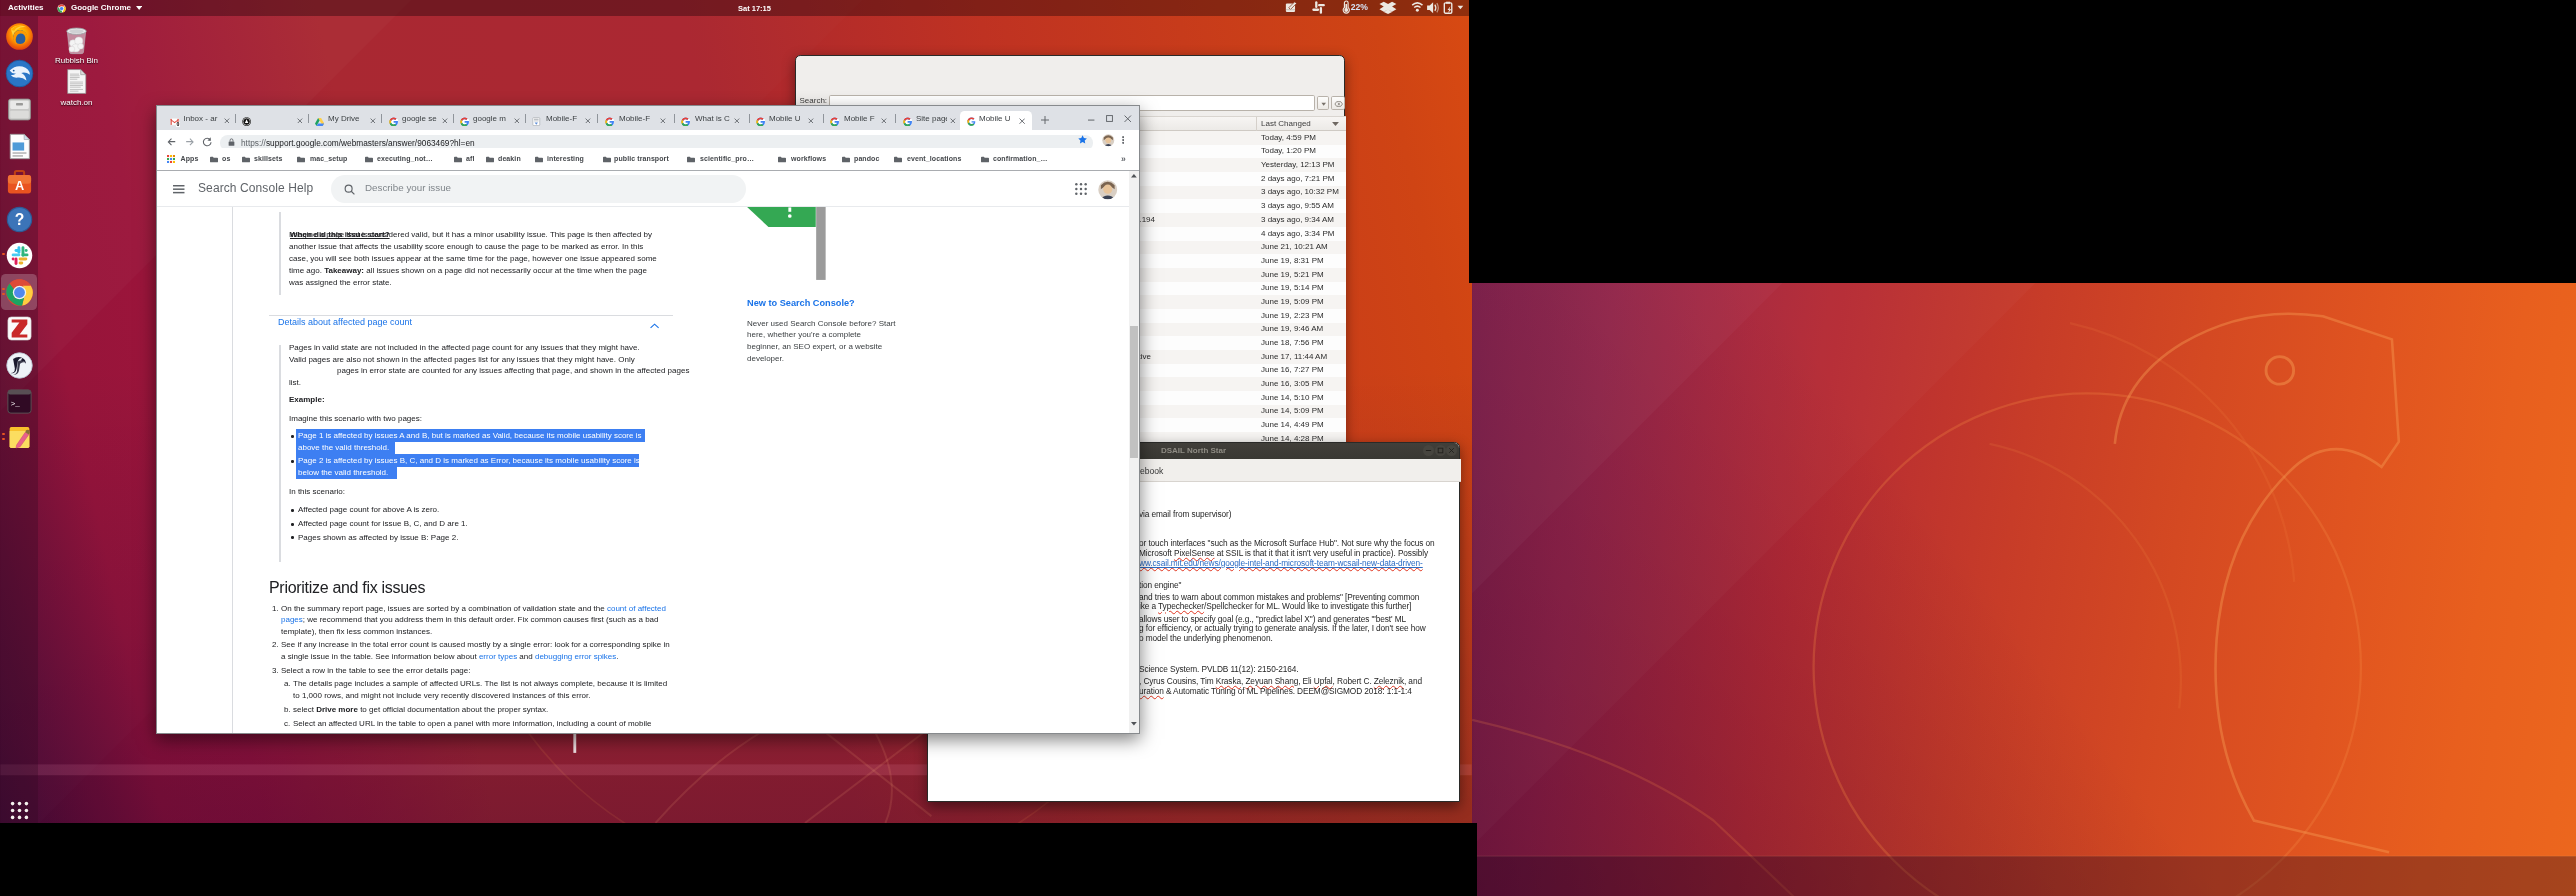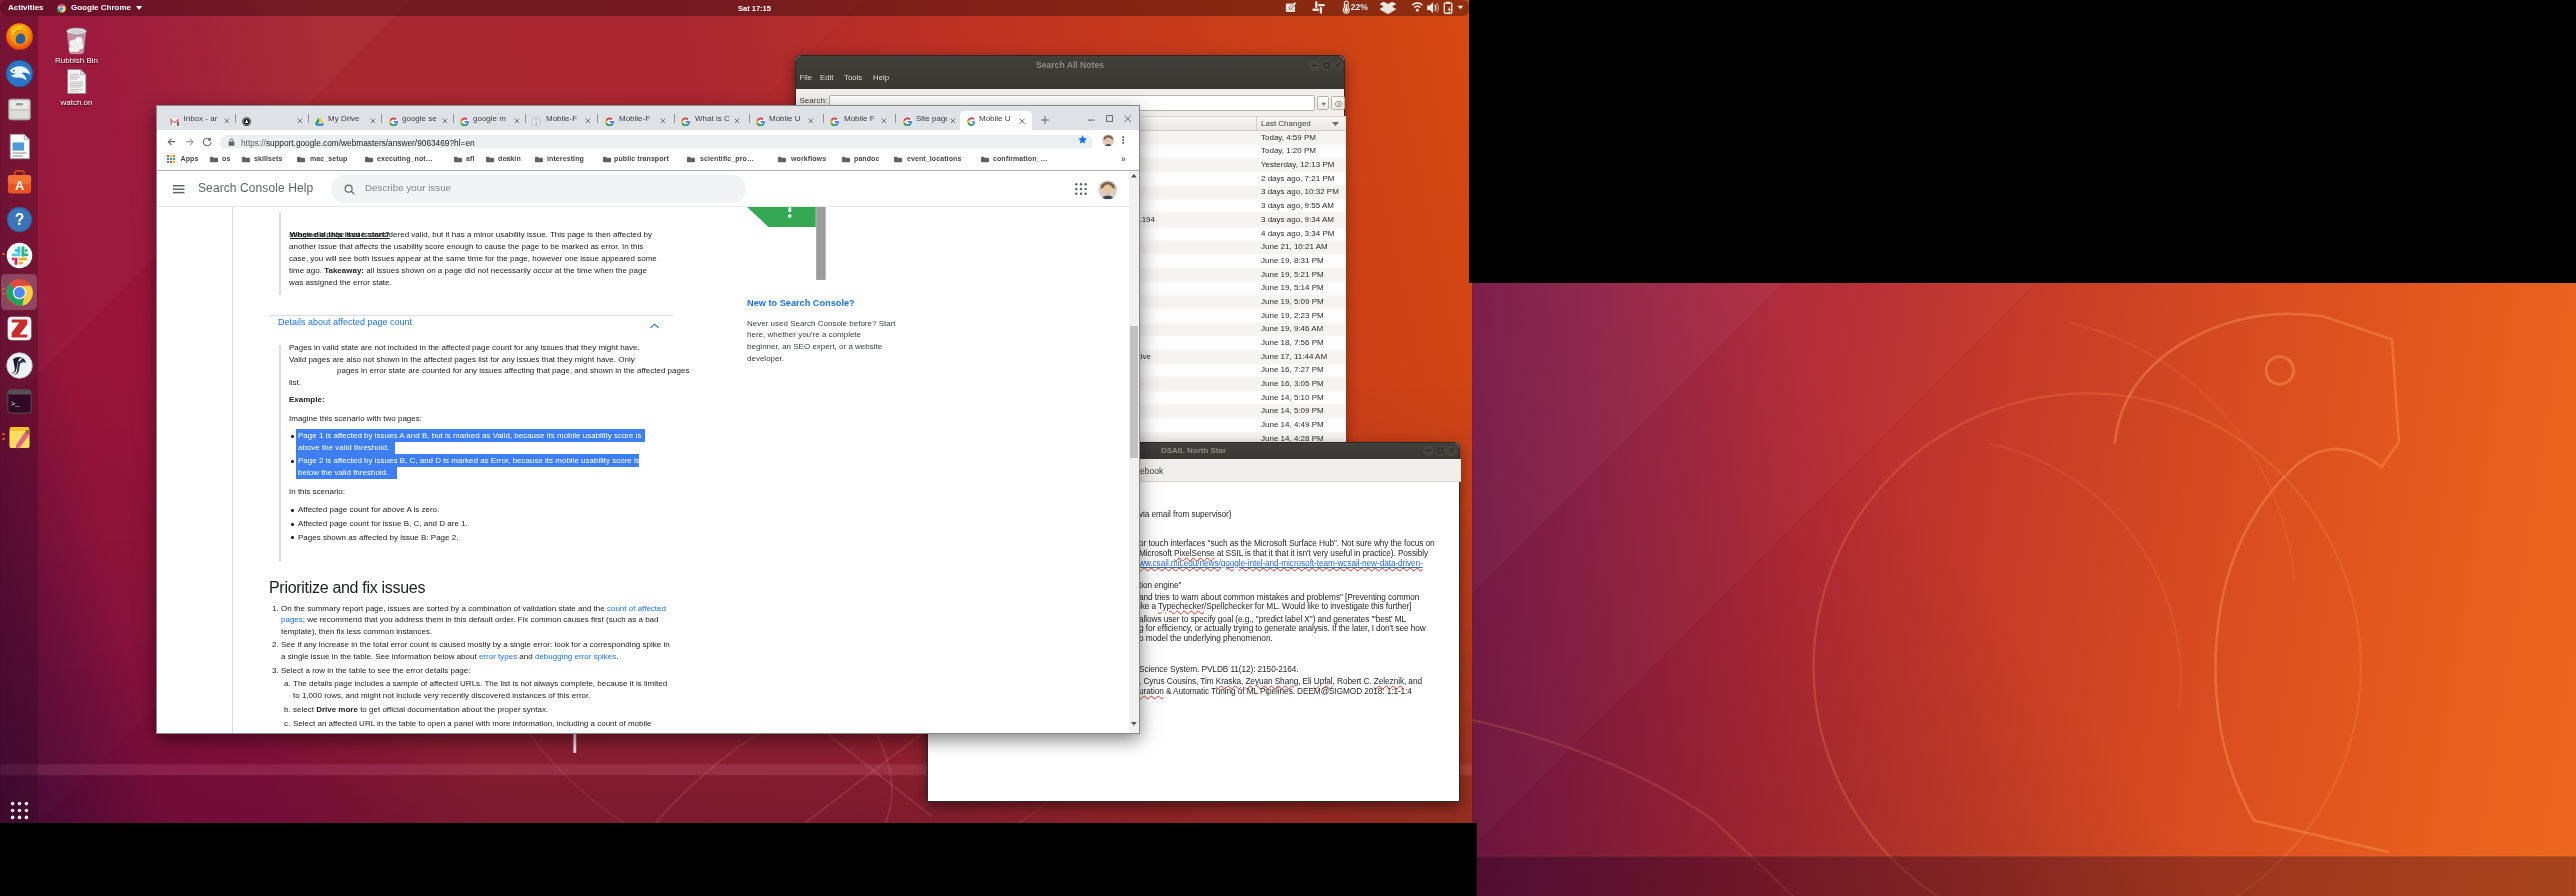--- a/index.html
+++ b/index.html
@@ -15,21 +15,21 @@
    linear-gradient(to bottom, rgba(20,0,55,0) 45%, rgba(20,0,55,0.12) 75%, rgba(20,0,55,0.26) 100%),
    linear-gradient(77.6deg, #500d34 0%, #961238 10%, #9a1339 16%, #a82630 30%, #aa2630 52%, #bf3222 70%, #cf4414 94%, #d84a12 100%);
 }
 #wp2 { left:1472px; top:283px; width:1104px; height:614px;
   background:
    linear-gradient(233deg, rgba(20,0,30,0) 52%, rgba(20,0,30,0.30) 100%),
    linear-gradient(99deg, #811746 0%, #972047 12%, #b52a35 30%, #c73c28 48%, #d44922 62%, #e05420 76%, #e85f1e 88%, #ec671e 100%);
 }
 
 
-#topbar { left:0; top:0; width:1469px; height:15.5px; background:rgba(20,0,5,0.36); color:#fff;border-radius:6px; }
+#topbar { left:0; top:0; width:1469px; height:15.5px; background:rgba(20,0,5,0.36); color:#fff; }
 #topbar .txt { font-weight:bold; font-size:8px; }
 
 
 #dock { left:0; top:15.5px; width:38px; height:808px; background:rgba(50,8,35,0.32); }
 .dockdot { position:absolute; left:1.7px; width:2.9px; height:2.9px; border-radius:50%; background:#e95420; }
 
 
 .desklabel { color:#fff; font-size:8px; text-shadow:0 0.6px 1.2px rgba(0,0,0,0.8); text-align:center; }
 
 
@@ -302,42 +302,20 @@
           <line x1="5" y1="29" x2="28" y2="29"></line>
           <line x1="5" y1="32" x2="24" y2="32"></line>
         <line x1="5" y1="36" x2="28" y2="36"></line>
           <line x1="5" y1="39" x2="20" y2="39"></line>
       </g>
     </svg>
     <div class="abs desklabel" style="left:42px; top:98px; width:69px;">watch.on</div>
   </div>
 
   <div id="noteswin" class="gtkwin" style="left:795px; top:55px; width:550px; height:398px; background:#f0eeec; border:0.6px solid #2a2a28;">
-    <div class="gtkhead" style="height:33px;">
-      <div class="gtktitle" style="top:3.5px; font-size:8.6px;">Search All Notes</div>
-      <div class="gtkbtn" style="left:513px; top:3.5px;">
-          <svg width="11" height="11" viewBox="0 0 19 19">
-            <line x1="5" y1="9.5" x2="14" y2="9.5" stroke="#23211d" stroke-width="1.8"></line>
-          </svg>
-        </div>
-      <div class="gtkbtn" style="left:525px; top:3.5px;">
-          <svg width="11" height="11" viewBox="0 0 19 19">
-            <rect x="5.5" y="5.5" width="8" height="8" fill="none" stroke="#23211d" stroke-width="1.6"></rect>
-          </svg>
-        </div>
-      <div class="gtkbtn" style="left:536px; top:3.5px;">
-          <svg width="11" height="11" viewBox="0 0 19 19">
-            <path d="M5.5 5.5 L13.5 13.5 M13.5 5.5 L5.5 13.5" stroke="#23211d" stroke-width="1.6"></path>
-          </svg>
-        </div>
-      <div class="abs" style="left:3.5px; top:17px; color:#dedbd3; font-size:7.8px;">File</div>
-      <div class="abs" style="left:24px; top:17px; color:#dedbd3; font-size:7.8px;">Edit</div>
-      <div class="abs" style="left:48px; top:17px; color:#dedbd3; font-size:7.8px;">Tools</div>
-      <div class="abs" style="left:77px; top:17px; color:#dedbd3; font-size:7.8px;">Help</div>
-    </div>
     <div class="abs" style="left:3.5px; top:40px; font-size:8px; color:#3a3a3a;">Search:</div>
     <div class="abs" style="left:33px; top:39px; width:486px; height:16px; background:#fff; border:0.6px solid #b8b2aa; border-radius:1.7px;"></div>
     <div class="abs" style="left:521px; top:40px; width:12px; height:14px; background:linear-gradient(#fdfdfc,#ece9e5); border:0.6px solid #b8b2aa; border-radius:1.7px;">
       <svg width="12" height="14" viewBox="0 0 21 24">
           <polygon points="6,10 14,10 10,15" fill="#77716a"></polygon>
         </svg></div>
     <div class="abs" style="left:535px; top:40px; width:14px; height:14px; background:linear-gradient(#fdfdfc,#ece9e5); border:0.6px solid #b8b2aa; border-radius:1.7px;">
       <svg width="14" height="14" viewBox="0 0 24 24">
           <path d="M8 8 L15 8 L18 12 L15 16 L8 16 L5 12 Z" fill="none" stroke="#77716a" stroke-width="1.3"></path>
           <path d="M10 10 L13.5 14 M13.5 10 L10 14" stroke="#77716a" stroke-width="1.2"></path>

